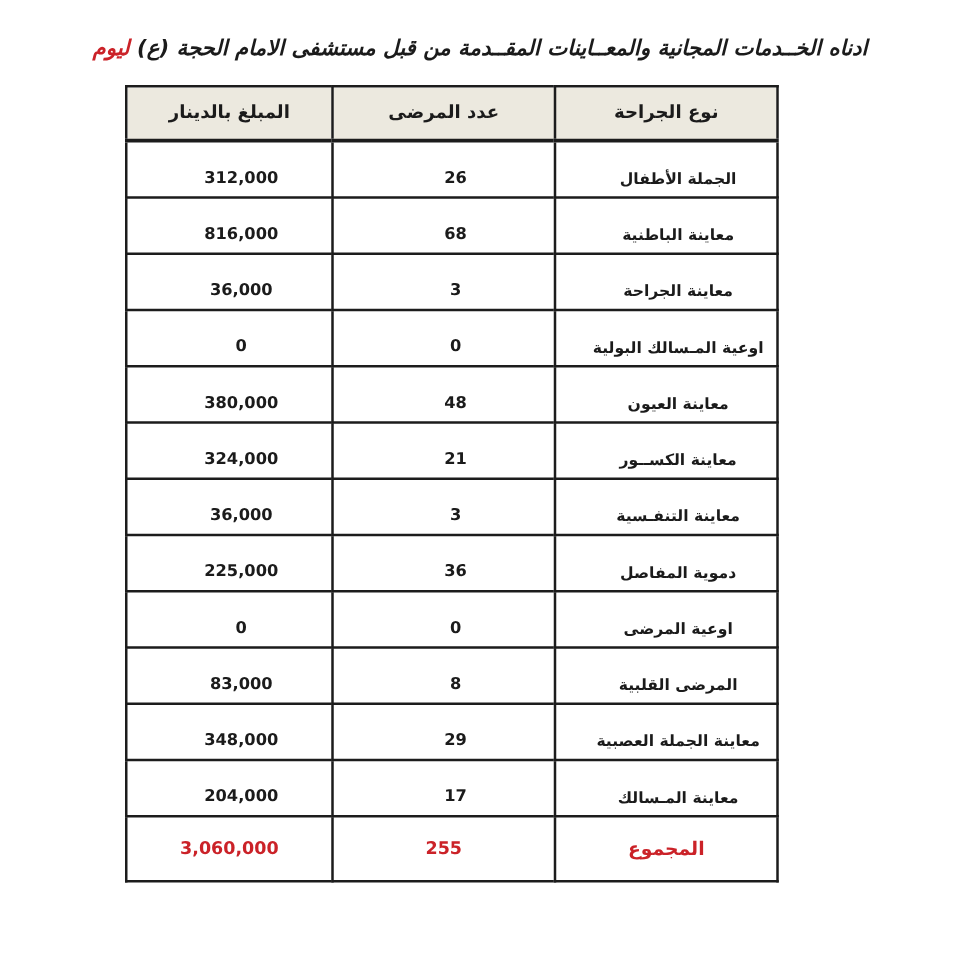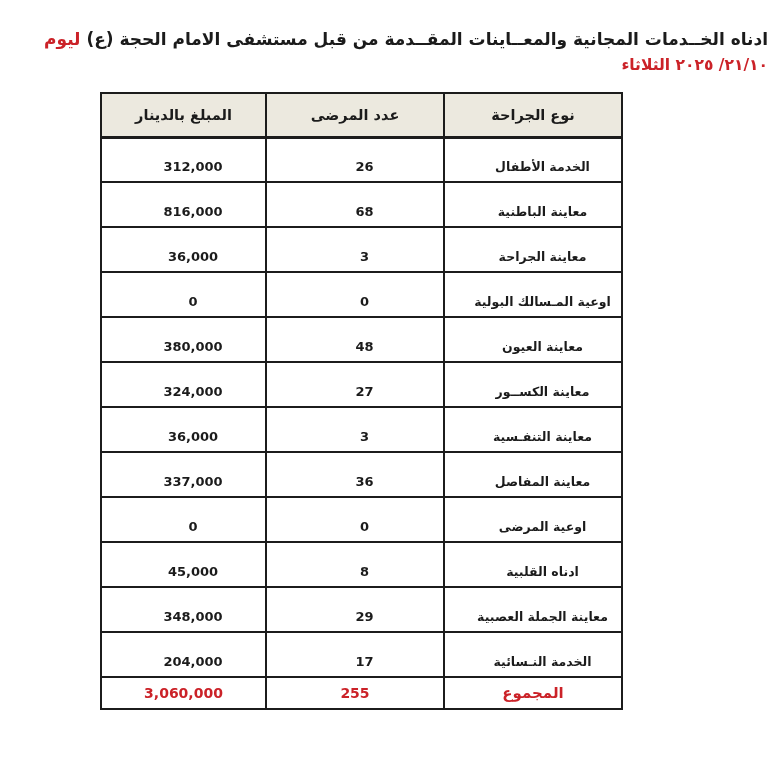--- a/index.html
+++ b/index.html
@@ -19,21 +19,22 @@
     font-family: "DejaVu Sans", sans-serif;
     color: var(--ink);
   }
   .page {
     width: 768px;
     height: 768px;
     background: #ffffff;
   }
   .title-wrap {
     padding-top: 27px;
-    text-align: right;
+    text-align: center;
+    font-style: italic;
   }
   .title-line1 {
     font-size: 17px;
     font-weight: 700;
     letter-spacing: 0;
     color: var(--ink);
     line-height: 1.45;
   }
   .title-line1 .red-word { color: var(--accent); }
   .title-line2 {
@@ -67,58 +68,57 @@
   tr.data-row td {
     height: 45px;
     vertical-align: bottom;
     padding-bottom: 7px;
     background: #ffffff;
     padding-left: 20px;
   }
   td.cell-service { font-size: 12.5px; }
   td.cell-patients, td.cell-amount { font-size: 13px; }
   tr.total-row td {
-    height: 32px;
+    height: 52px;
     vertical-align: middle;
     color: var(--accent);
     background: #ffffff;
   }
   tr.total-row td.cell-service { font-size: 15px; margin-top: 12px; }
   tr.total-row td.cell-patients, tr.total-row td.cell-amount { font-size: 14px; }
 </style>
 </head>
 <body>
 
 <div class="page">
 
   <div class="title-wrap">
     <div class="title-line1" dir="rtl">
       <span>ادناه الخــدمات المجانية والمعــاينات  المقــدمة من قبل مستشفى الامام الحجة (ع)</span>
       <span class="red-word">ليوم</span>
     </div>
-    <div class="title-line2" dir="ltr">٢١/١٠/ ٢٠٢٥ الثلاثاء</div>
   </div>
 
   <table class="services">
     <colgroup>
       <col style="width:178px">
       <col style="width:178px">
       <col style="width:165px">
     </colgroup>
     <thead>
       <tr class="header-row">
         <th>نوع الجراحة</th>
         <th>عدد المرضى</th>
         <th>المبلغ بالدينار</th>
       </tr>
     </thead>
     <tbody>
 
     <tr class="data-row">
-          <td class="cell-service">الخدمة الأطفال</td>
+          <td class="cell-service">الجملة الأطفال</td>
           <td class="cell-patients">26</td>
           <td class="cell-amount">312,000</td>
         </tr>
         <tr class="data-row">
           <td class="cell-service">معاينة الباطنية</td>
           <td class="cell-patients">68</td>
           <td class="cell-amount">816,000</td>
         </tr>
         <tr class="data-row">
           <td class="cell-service">معاينة الجراحة</td>
@@ -130,50 +130,50 @@
           <td class="cell-patients">0</td>
           <td class="cell-amount">0</td>
         </tr>
         <tr class="data-row">
           <td class="cell-service">معاينة العيون</td>
           <td class="cell-patients">48</td>
           <td class="cell-amount">380,000</td>
         </tr>
         <tr class="data-row">
           <td class="cell-service">معاينة الكســور</td>
-          <td class="cell-patients">27</td>
+          <td class="cell-patients">21</td>
           <td class="cell-amount">324,000</td>
         </tr>
         <tr class="data-row">
           <td class="cell-service">معاينة التنفـسية</td>
           <td class="cell-patients">3</td>
           <td class="cell-amount">36,000</td>
         </tr>
         <tr class="data-row">
-          <td class="cell-service">معاينة المفاصل</td>
+          <td class="cell-service">دموية المفاصل</td>
           <td class="cell-patients">36</td>
-          <td class="cell-amount">337,000</td>
+          <td class="cell-amount">225,000</td>
         </tr>
         <tr class="data-row">
           <td class="cell-service">اوعية المرضى</td>
           <td class="cell-patients">0</td>
           <td class="cell-amount">0</td>
         </tr>
         <tr class="data-row">
-          <td class="cell-service">ادناه القلبية</td>
+          <td class="cell-service">المرضى القلبية</td>
           <td class="cell-patients">8</td>
-          <td class="cell-amount">45,000</td>
+          <td class="cell-amount">83,000</td>
         </tr>
         <tr class="data-row">
           <td class="cell-service">معاينة الجملة العصبية</td>
           <td class="cell-patients">29</td>
           <td class="cell-amount">348,000</td>
         </tr>
         <tr class="data-row">
-          <td class="cell-service">الخدمة النـسائية</td>
+          <td class="cell-service">معاينة المـسالك</td>
           <td class="cell-patients">17</td>
           <td class="cell-amount">204,000</td>
         </tr>
       </tbody>
     <tfoot>
       <tr class="total-row">
         <td class="cell-service">المجموع</td>
         <td class="cell-patients">255</td>
         <td class="cell-amount">3,060,000</td>
       </tr>

